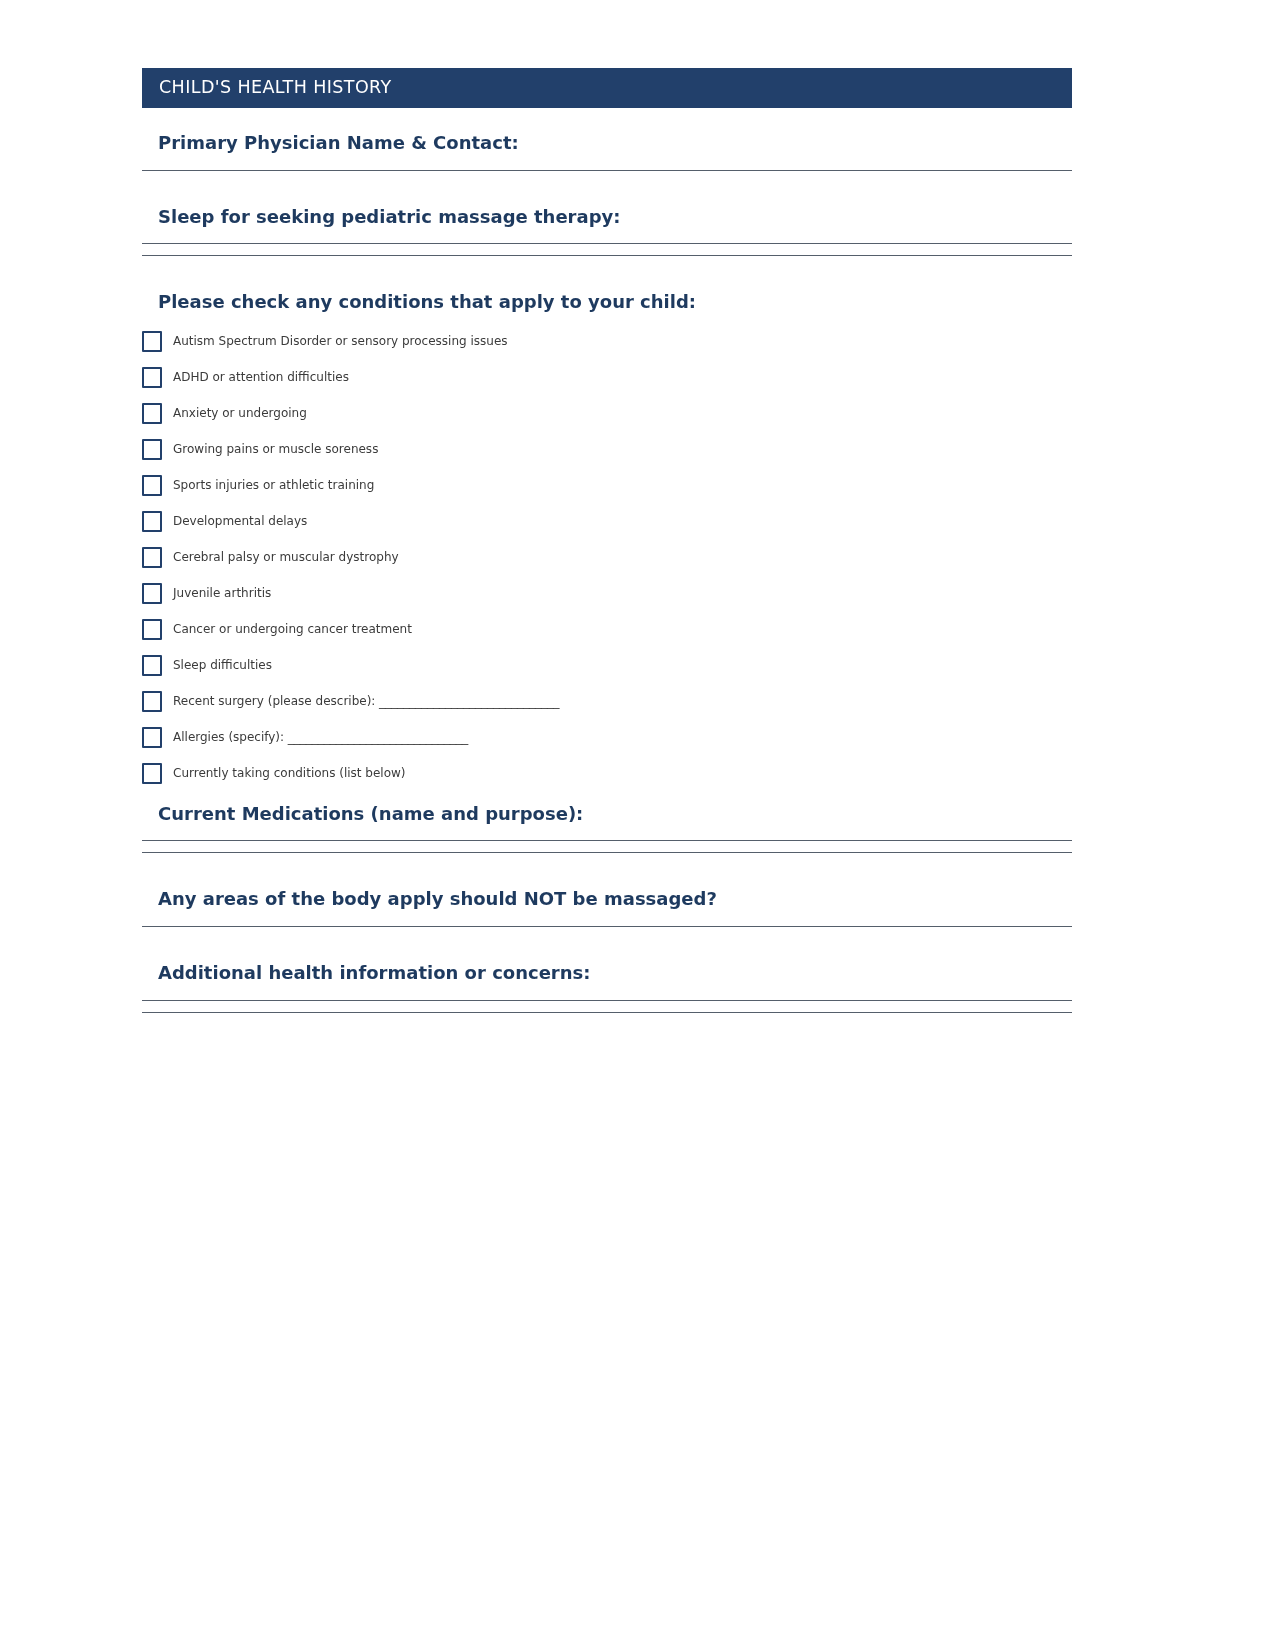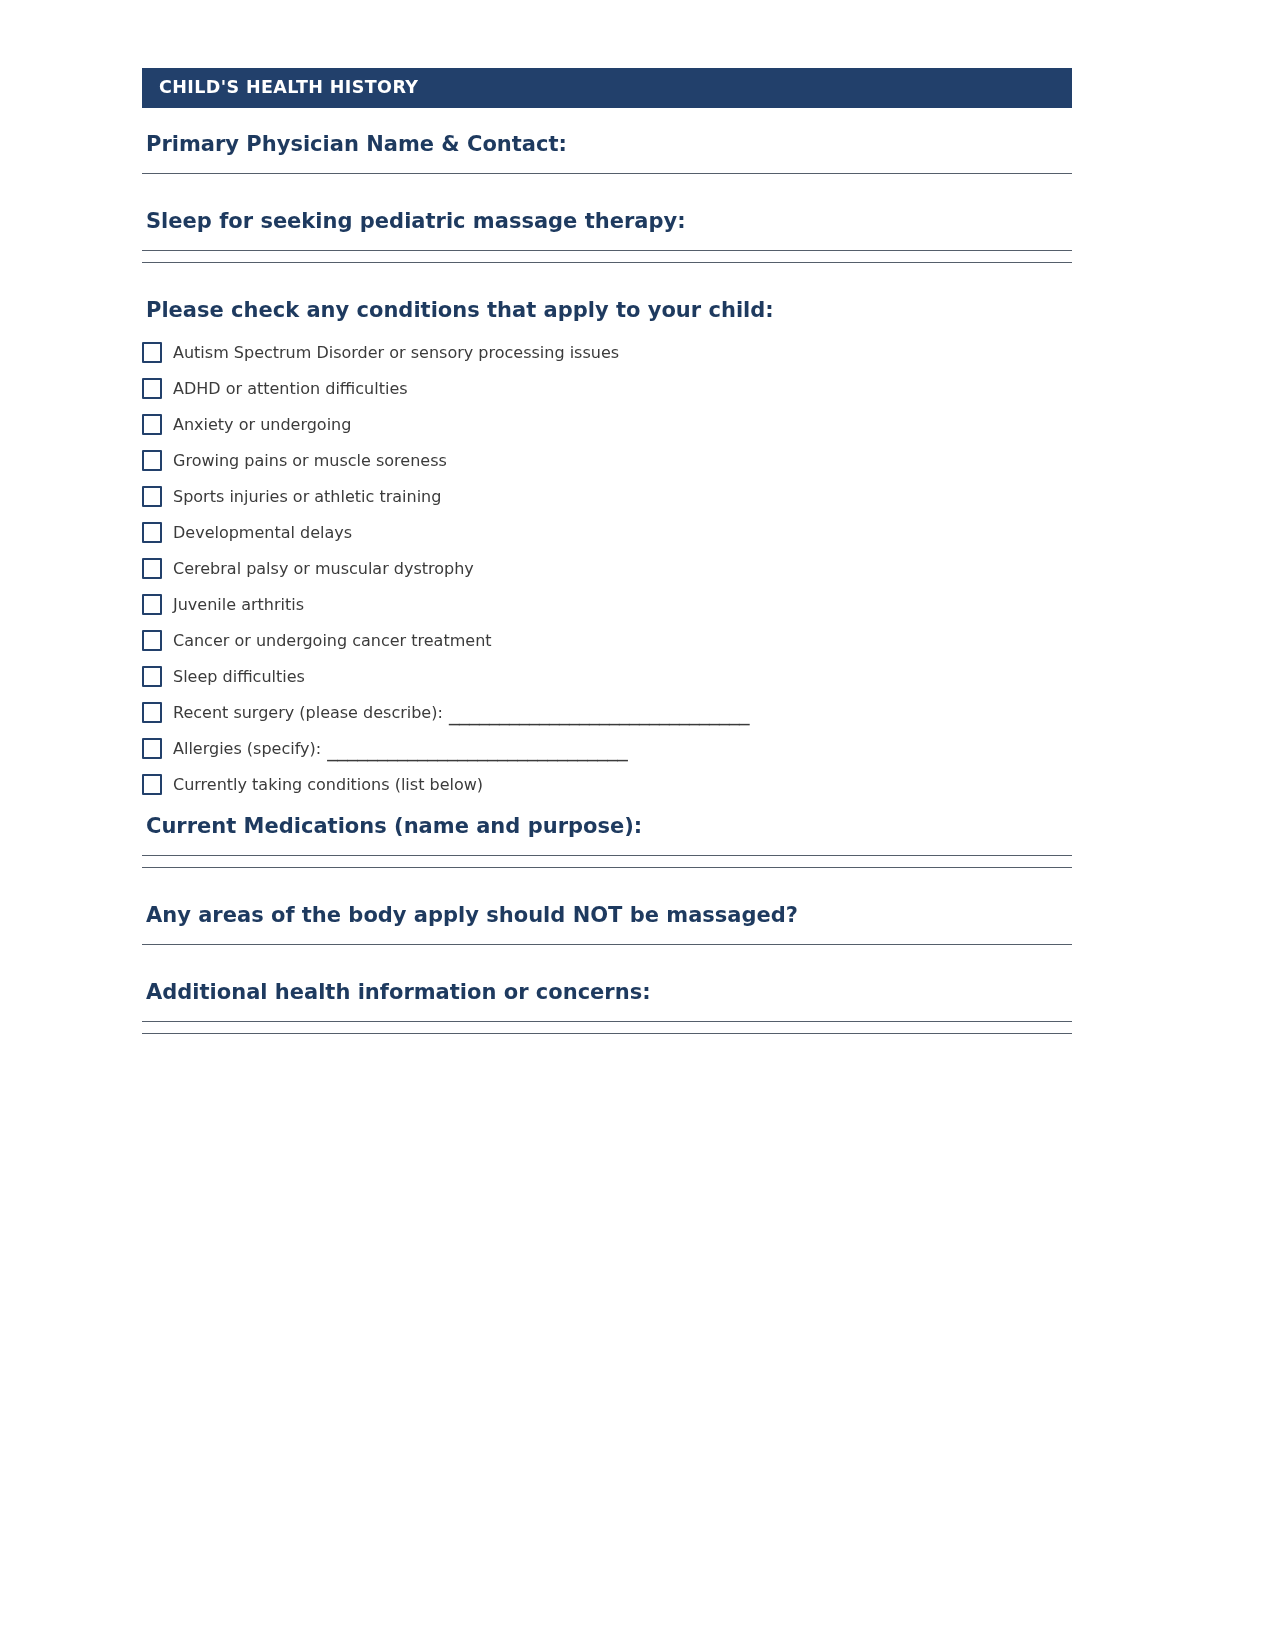--- a/index.html
+++ b/index.html
@@ -27,31 +27,31 @@
     color: #ffffff;
     height: 40px;
     display: flex;
     align-items: center;
     padding: 0 0 0 17px;
     box-sizing: border-box;
     margin-bottom: 24px;
   }
   .section-header-title {
     font-size: 17.5px;
-    font-weight: bold;
+    font-weight: normal;
     letter-spacing: 0.4px;
     line-height: 1;
   }
   
   .field-label {
     color: #1e3a5f;
-    font-size: 21px;
+    font-size: 18px;
     font-weight: bold;
     line-height: 1.2;
-    margin: 0 0 16px 4px;
+    margin: 0 0 16px 16px;
   }
   .field-block { margin-bottom: 14px; }
   .rule {
     border: 0;
     border-top: 1.4px solid #555f6b;
     margin: 0 0 11px 0;
     width: 100%;
     height: 0;
   }
   .rule.last { margin-bottom: 0; }
@@ -73,27 +73,27 @@
     height: 21px;
     min-width: 20px;
     border: 2.2px solid #22406b;
     background: #ffffff;
     box-sizing: border-box;
     margin-right: 11px;
     border-radius: 1px;
   }
   .check-label {
     color: #3b3b3b;
-    font-size: 16px;
+    font-size: 12px;
     line-height: 1.25;
     white-space: nowrap;
   }
   .blank-fill {
     color: #3b3b3b;
-    font-size: 21px;
+    font-size: 13px;
     letter-spacing: -0.5px;
     white-space: pre;
   }
   .checklist-wrap { margin-bottom: 16px; }
 </style>
 </head>
 <body>
 
 <div class="page">
 

